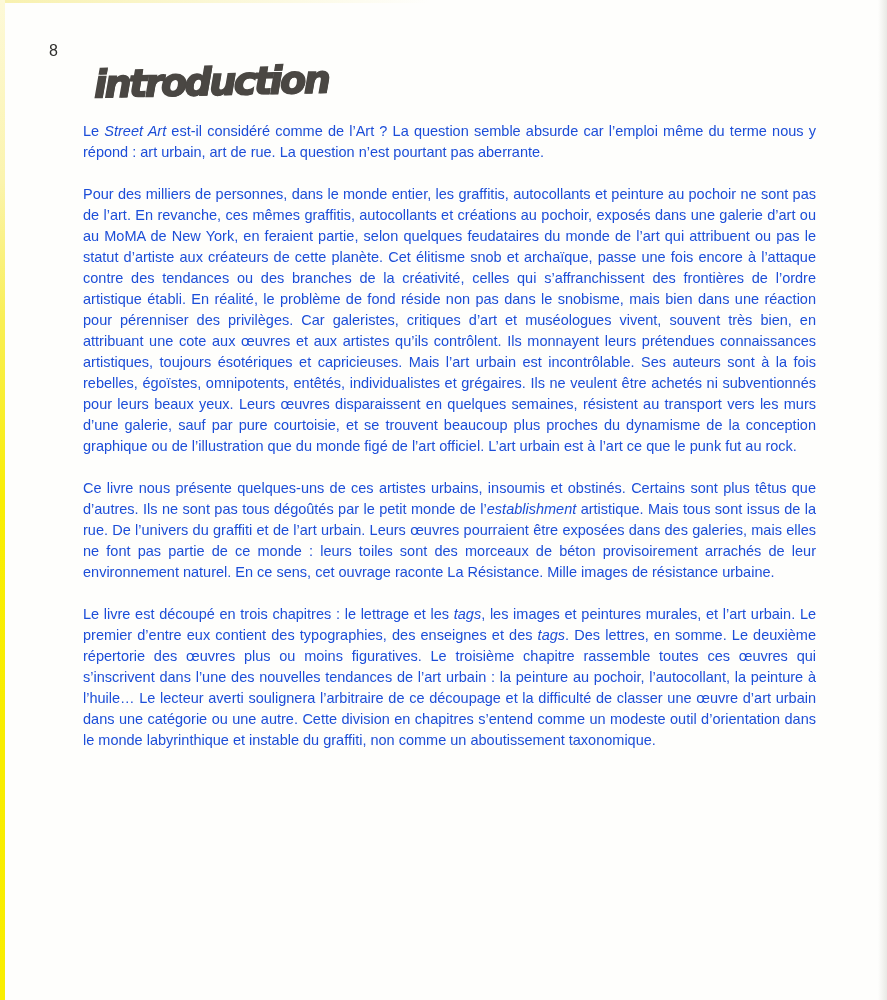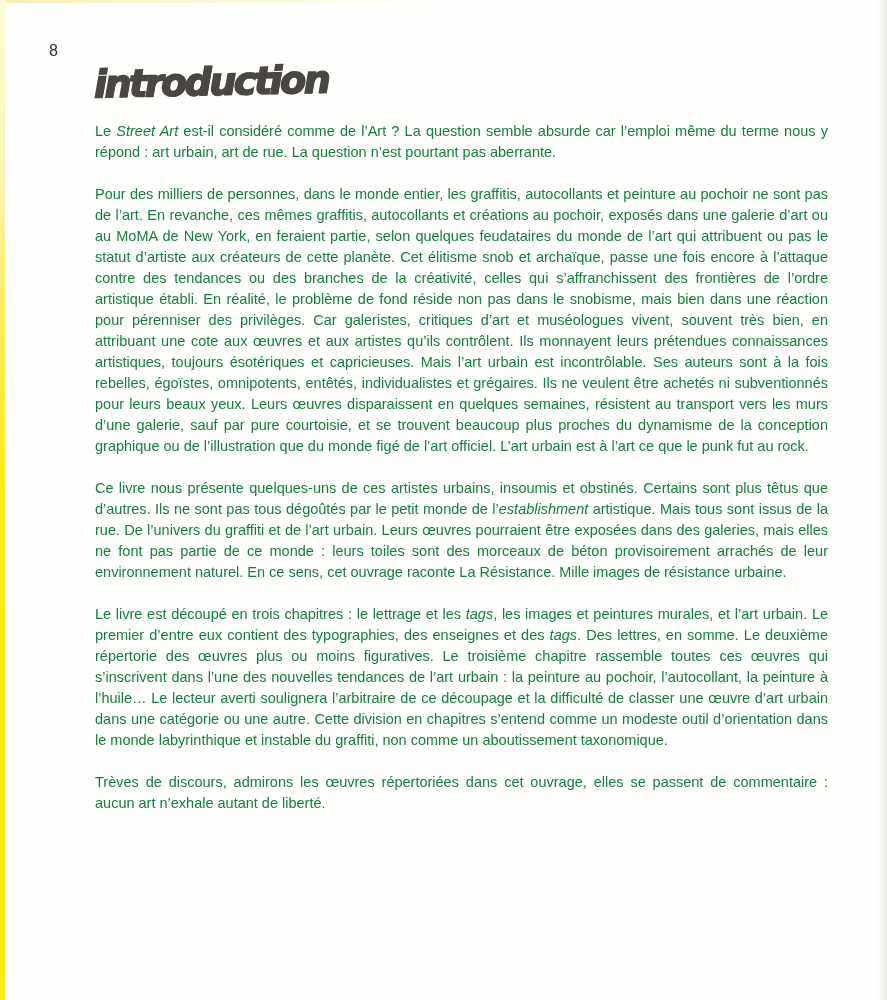--- a/index.html
+++ b/index.html
@@ -42,40 +42,39 @@
     font-size: 38px;
     letter-spacing: -2.5px;
     color: #4a4743;
     -webkit-text-stroke: 1.6px #4a4743;
     text-shadow: 0.5px 0.5px 0 #4a4743;
     transform: rotate(-1.2deg);
     white-space: nowrap;
   }
   .body-text {
     position: absolute;
-    left: 95px; top: 121px;
+    left: 83px; top: 121px;
     width: 733px;
     text-align: justify;
     font-size: 14.5px;
     line-height: 21px;
-    color: #15803d;
+    color: #1d4ed8;
   }
   .body-text p { margin: 0 0 21px 0; }
   .body-text em { font-style: italic; }
 </style>
 </head>
 <body>
 
 <div class="edge-left"></div>
 <div class="edge-top"></div>
 <div class="edge-right"></div>
 
 <div class="page-number">8</div>
 
 <h1 class="chapter-title">introduction</h1>
 
 <div class="body-text">
     <p><span>Le </span><em>Street Art</em><span> est-il considéré comme de l’Art ? La question semble absurde car l’emploi même du terme nous y répond : art urbain, art de rue. La question n’est pourtant pas aberrante.</span></p>
     <p><span>Pour des milliers de personnes, dans le monde entier, les graffitis, autocollants et peinture au pochoir ne sont pas de l’art. En revanche, ces mêmes graffitis, autocollants et créations au pochoir, exposés dans une galerie d’art ou au MoMA de New York, en feraient partie, selon quelques feudataires du monde de l’art qui attribuent ou pas le statut d’artiste aux créateurs de cette planète. Cet élitisme snob et archaïque, passe une fois encore à l’attaque contre des tendances ou des branches de la créativité, celles qui s’affranchissent des frontières de l’ordre artistique établi. En réalité, le problème de fond réside non pas dans le snobisme, mais bien dans une réaction pour pérenniser des privilèges. Car galeristes, critiques d’art et muséologues vivent, souvent très bien, en attribuant une cote aux œuvres et aux artistes qu’ils contrôlent. Ils monnayent leurs prétendues connaissances artistiques, toujours ésotériques et capricieuses. Mais l’art urbain est incontrôlable. Ses auteurs sont à la fois rebelles, égoïstes, omnipotents, entêtés, individualistes et grégaires. Ils ne veulent être achetés ni subventionnés pour leurs beaux yeux. Leurs œuvres disparaissent en quelques semaines, résistent au transport vers les murs d’une galerie, sauf par pure courtoisie, et se trouvent beaucoup plus proches du dynamisme de la conception graphique ou de l’illustration que du monde figé de l’art officiel. L’art urbain est à l’art ce que le punk fut au rock.</span></p>
     <p><span>Ce livre nous présente quelques-uns de ces artistes urbains, insoumis et obstinés. Certains sont plus têtus que d’autres. Ils ne sont pas tous dégoûtés par le petit monde de l’</span><em>establishment</em><span> artistique. Mais tous sont issus de la rue. De l’univers du graffiti et de l’art urbain. Leurs œuvres pourraient être exposées dans des galeries, mais elles ne font pas partie de ce monde : leurs toiles sont des morceaux de béton provisoirement arrachés de leur environnement naturel. En ce sens, cet ouvrage raconte La Résistance. Mille images de résistance urbaine.</span></p>
     <p><span>Le livre est découpé en trois chapitres : le lettrage et les </span><em>tags</em><span>, les images et peintures murales, et l’art urbain. Le premier d’entre eux contient des typographies, des enseignes et des </span><em>tags</em><span>. Des lettres, en somme. Le deuxième répertorie des œuvres plus ou moins figuratives. Le troisième chapitre rassemble toutes ces œuvres qui s’inscrivent dans l’une des nouvelles tendances de l’art urbain : la peinture au pochoir, l’autocollant, la peinture à l’huile… Le lecteur averti soulignera l’arbitraire de ce découpage et la difficulté de classer une œuvre d’art urbain dans une catégorie ou une autre. Cette division en chapitres s’entend comme un modeste outil d’orientation dans le monde labyrinthique et instable du graffiti, non comme un aboutissement taxonomique.</span></p>
-    <p><span>Trèves de discours, admirons les œuvres répertoriées dans cet ouvrage, elles se passent de commentaire : aucun art n’exhale autant de liberté.</span></p>
   </div>
 
 </body></html>

